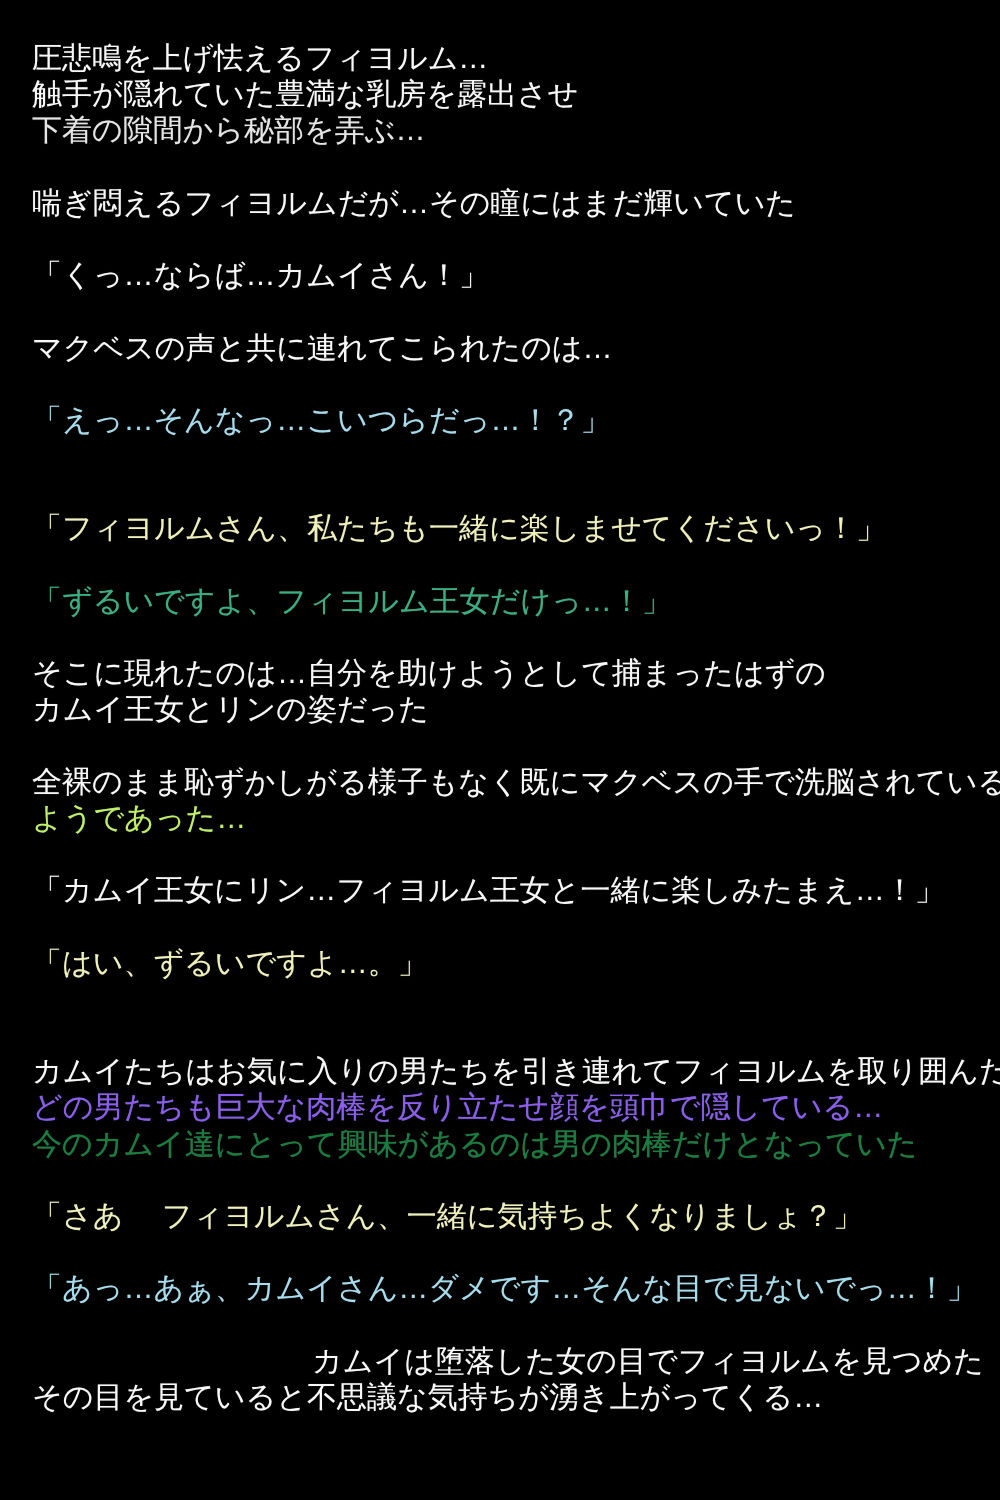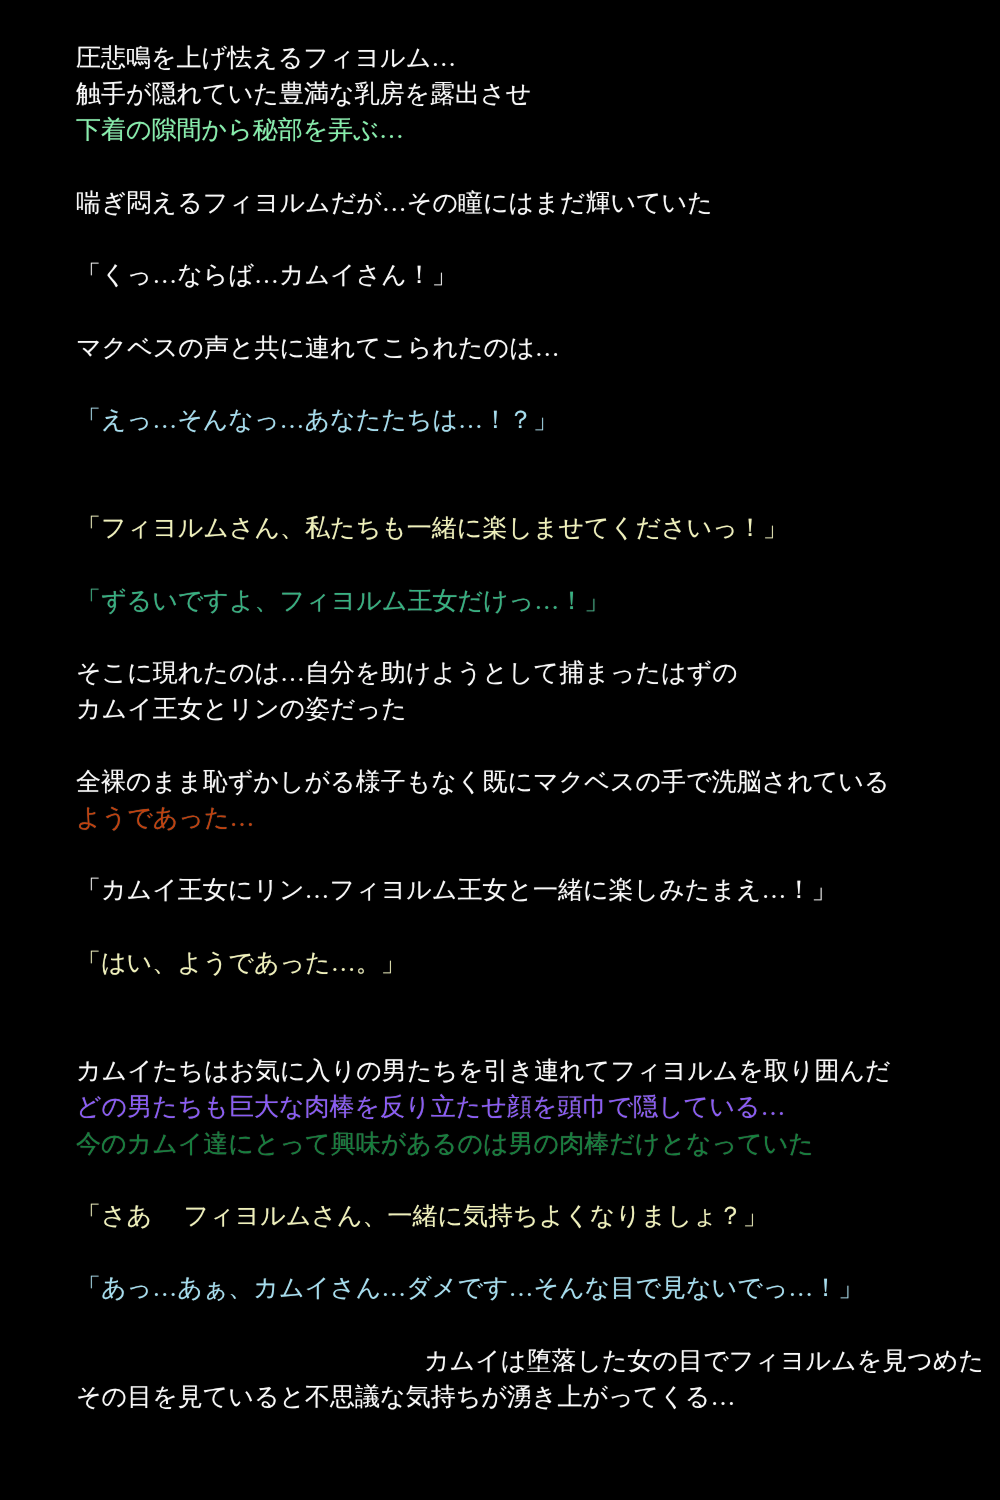--- a/index.html
+++ b/index.html
@@ -14,62 +14,61 @@
     background: #000000;
     overflow: hidden;
   }
   .text-block {
     position: absolute;
     top: 40px;
     left: 32px;
     right: 16px;
   }
   .line {
-    font-family: Liberation Serif, serif;
-    font-size: 25px;
+    font-family: Liberation Sans, sans-serif;
+    font-size: 30px;
     line-height: 36.2px;
     height: 36.2px;
     white-space: pre;
     letter-spacing: 0px;
     color: #f8f8f8;
     text-shadow: 0 0 1px rgba(255,255,255,0.35);
-    margin-left: 44px;
   }
 </style>
 </head>
 <body>
 
 <div class="page">
   <div class="text-block" id="text-block">
       <div class="line" style="color: rgb(248, 248, 248);">圧悲鳴を上げ怯えるフィヨルム…</div>
       <div class="line" style="color: rgb(248, 248, 248);">触手が隠れていた豊満な乳房を露出させ</div>
-      <div class="line" style="color: #86efac;">下着の隙間から秘部を弄ぶ…</div>
+      <div class="line" style="color: #e5e5e5;">下着の隙間から秘部を弄ぶ…</div>
       <div class="line" style="color: rgb(248, 248, 248);"> </div>
       <div class="line" style="color: rgb(248, 248, 248);">喘ぎ悶えるフィヨルムだが…その瞳にはまだ輝いていた</div>
       <div class="line" style="color: rgb(248, 248, 248);"> </div>
       <div class="line" style="color: rgb(248, 248, 248);">「くっ…ならば…カムイさん！」</div>
       <div class="line" style="color: rgb(248, 248, 248);"> </div>
       <div class="line" style="color: rgb(248, 248, 248);">マクベスの声と共に連れてこられたのは…</div>
       <div class="line" style="color: rgb(248, 248, 248);"> </div>
-      <div class="line" style="color: rgb(165, 221, 238);">「えっ…そんなっ…あなたたちは…！？」</div>
+      <div class="line" style="color: rgb(165, 221, 238);">「えっ…そんなっ…こいつらだっ…！？」</div>
       <div class="line" style="color: rgb(248, 248, 248);"> </div>
       <div class="line" style="color: rgb(248, 248, 248);"> </div>
       <div class="line" style="color: rgb(239, 240, 186);">「フィヨルムさん、私たちも一緒に楽しませてくださいっ！」</div>
       <div class="line" style="color: rgb(248, 248, 248);"> </div>
       <div class="line" style="color: rgb(54, 177, 129);">「ずるいですよ、フィヨルム王女だけっ…！」</div>
       <div class="line" style="color: rgb(248, 248, 248);"> </div>
       <div class="line" style="color: rgb(248, 248, 248);">そこに現れたのは…自分を助けようとして捕まったはずの</div>
       <div class="line" style="color: rgb(248, 248, 248);">カムイ王女とリンの姿だった</div>
       <div class="line" style="color: rgb(248, 248, 248);"> </div>
       <div class="line" style="color: rgb(248, 248, 248);">全裸のまま恥ずかしがる様子もなく既にマクベスの手で洗脳されている</div>
-      <div class="line" style="color: #c2410c;">ようであった…</div>
+      <div class="line" style="color: #bef264;">ようであった…</div>
       <div class="line" style="color: rgb(248, 248, 248);"> </div>
       <div class="line" style="color: rgb(248, 248, 248);">「カムイ王女にリン…フィヨルム王女と一緒に楽しみたまえ…！」</div>
       <div class="line" style="color: rgb(248, 248, 248);"> </div>
-      <div class="line" style="color: rgb(239, 240, 186);">「はい、ようであった…。」</div>
+      <div class="line" style="color: rgb(239, 240, 186);">「はい、ずるいですよ…。」</div>
       <div class="line" style="color: rgb(248, 248, 248);"> </div>
       <div class="line" style="color: rgb(248, 248, 248);"> </div>
       <div class="line" style="color: rgb(248, 248, 248);">カムイたちはお気に入りの男たちを引き連れてフィヨルムを取り囲んだ</div>
       <div class="line" style="color: #8b5cf6;">どの男たちも巨大な肉棒を反り立たせ顔を頭巾で隠している…</div>
       <div class="line" style="color: #15803d;">今のカムイ達にとって興味があるのは男の肉棒だけとなっていた</div>
       <div class="line" style="color: rgb(248, 248, 248);"> </div>
       <div class="line" style="color: rgb(239, 240, 186);">「さあ　 フィヨルムさん、一緒に気持ちよくなりましょ？」</div>
       <div class="line" style="color: rgb(248, 248, 248);"> </div>
       <div class="line" style="color: rgb(165, 221, 238);">「あっ…あぁ、カムイさん…ダメです…そんな目で見ないでっ…！」</div>
       <div class="line" style="color: rgb(248, 248, 248);"> </div>

